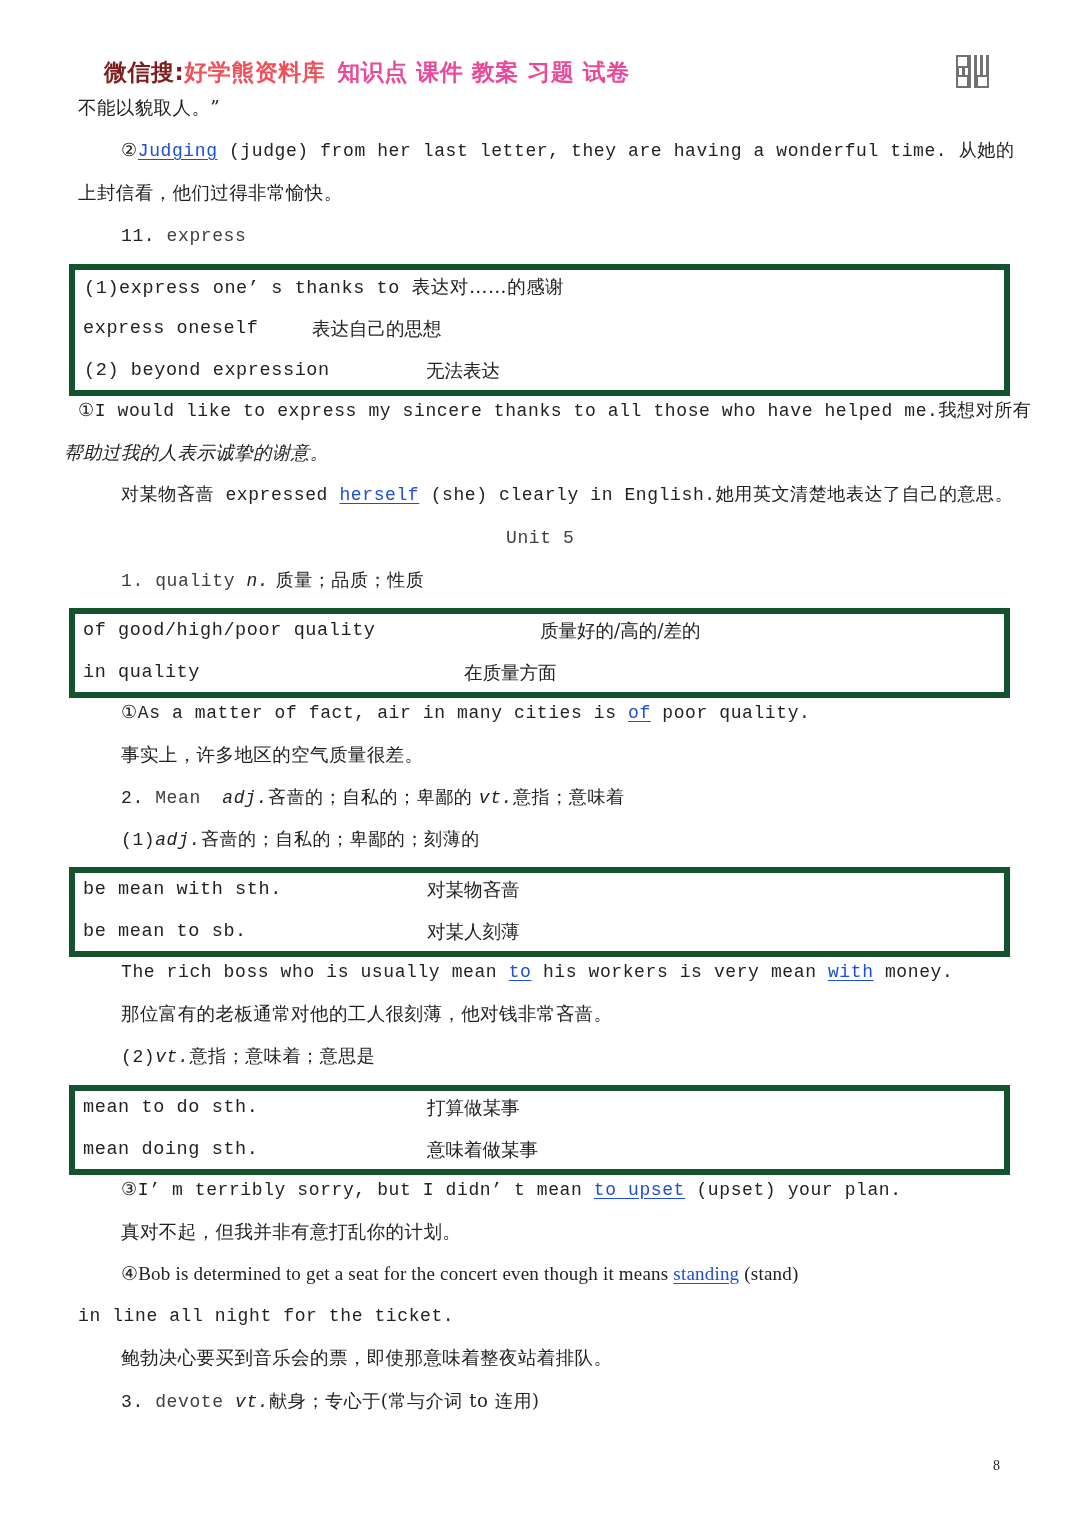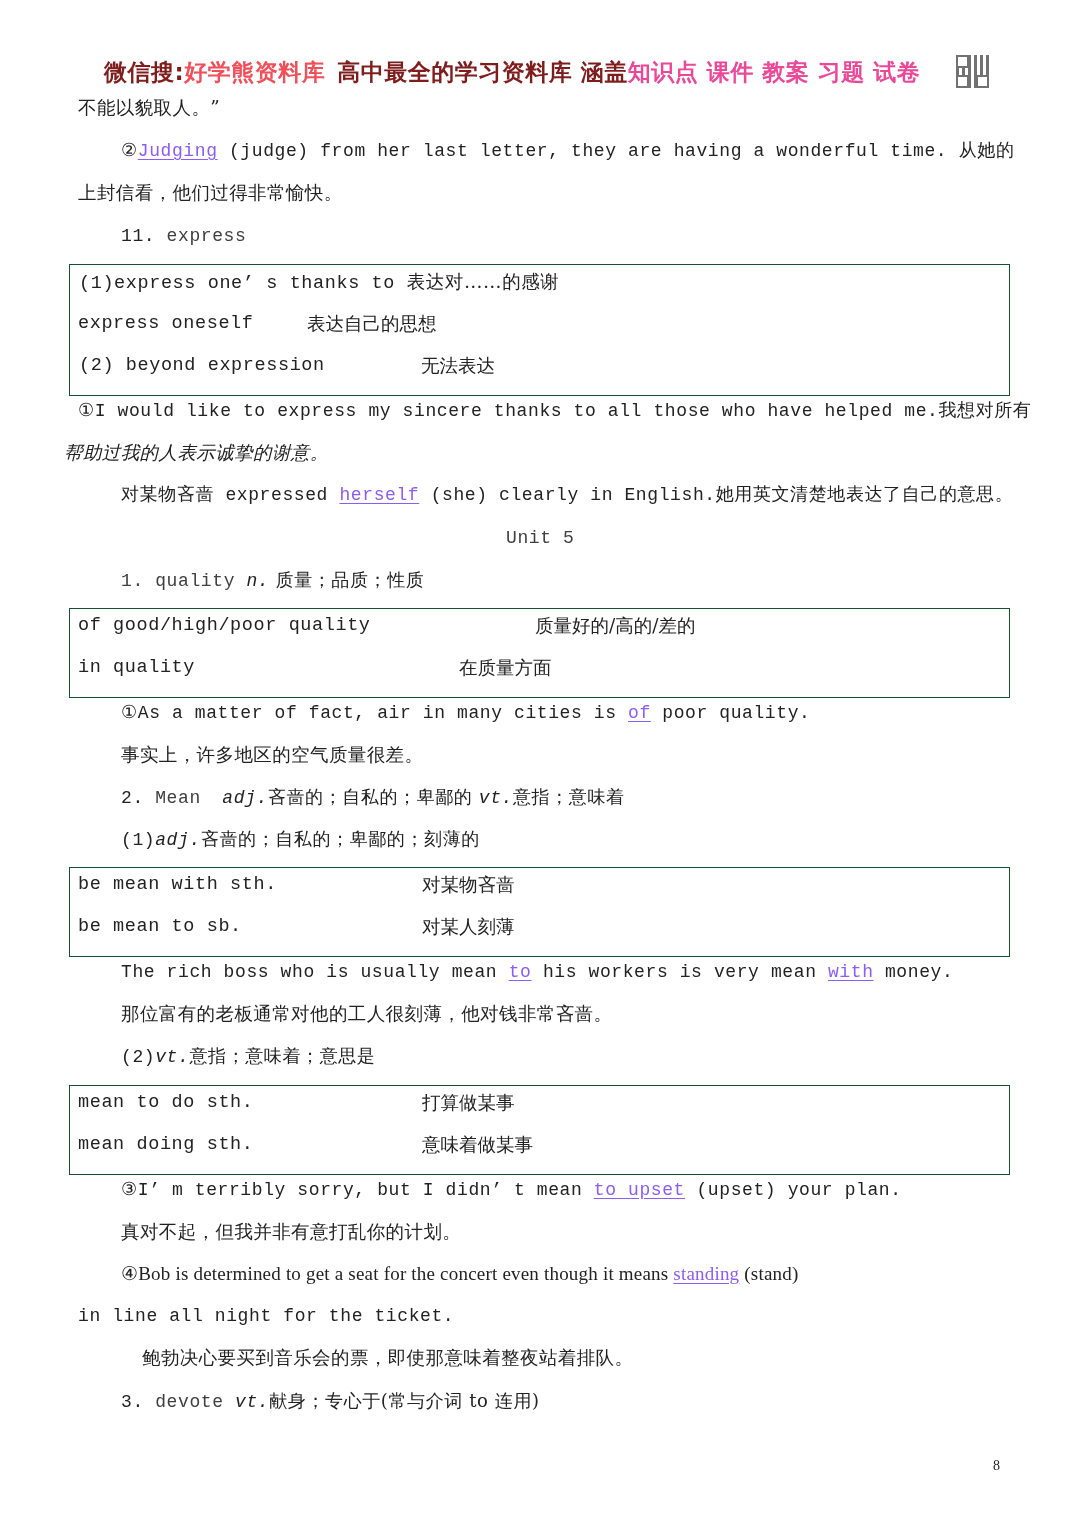--- a/index.html
+++ b/index.html
@@ -65,31 +65,31 @@
       line-height: 24px;
       letter-spacing: 0.4px;
     }
     .mono {
       font-family: "Liberation Mono", "DejaVu Sans Mono", monospace;
       font-size: 18px;
       letter-spacing: 0.6px;
     }
     .red-word { color: #404040; }
     .link {
-      color: #8b5cf6;
+      color: #1d4ed8;
       text-decoration: underline;
       text-underline-offset: 3px;
     }
     .ital { font-style: italic; }
 
     .box {
       position: absolute;
       left: 69px;
       width: 941px;
-      border: 1px solid #14532d;
+      border: 6px solid #14532d;
       box-sizing: border-box;
     }
     .box .row {
       position: absolute;
       white-space: nowrap;
       font-size: 18.5px;
       line-height: 24px;
     }
     .page-num {
       position: absolute;
@@ -99,21 +99,20 @@
       font-family: "Liberation Serif", serif;
     }
   </style>
 </head>
 <body>
 
 <div class="banner">
   <span class="black">微信搜:</span>
   <span class="red">好学熊资料库</span>
   <span class="gap"></span>
-  <span class="black">高中最全的学习资料库 涵盖</span>
   <span class="salmon">知识点 课件 教案 习题 试卷</span>
 </div>
 <div class="qr">
     <span class="c3"></span>
   </div>
 
 <div class="line" style="left:78px; top:96px;">不能以貌取人。”</div>
 
 <div class="line mono" style="left:121px; top:139px;">
   <span>②</span><span class="link">Judging</span><span> (judge) from her last letter, they are having a wonderful time.  从她的</span>
@@ -198,20 +197,20 @@
 
 <div class="line mono" style="left:121px; top:1178px;">
   <span>③I’ m terribly sorry, but I didn’ t mean </span><span class="link">to upset</span><span> (upset) your plan.</span>
 </div>
 <div class="line" style="left:121px; top:1220px;">真对不起，但我并非有意打乱你的计划。</div>
 
 <div class="line" style="left:121px; top:1262px; font-family:'Liberation Serif','DejaVu Serif',serif; font-size:19px; letter-spacing:0.2px;">
   <span>④Bob is determined to get a seat for the concert even though it means </span><span class="link">standing</span><span> (stand)</span>
 </div>
 <div class="line mono" style="left:78px; top:1304px;">in line all night for the ticket.</div>
-<div class="line" style="left:121px; top:1346px;margin-left:21px;">鲍勃决心要买到音乐会的票，即使那意味着整夜站着排队。</div>
+<div class="line" style="left:121px; top:1346px;">鲍勃决心要买到音乐会的票，即使那意味着整夜站着排队。</div>
 
 <div class="line mono" style="left:121px; top:1389px;">
   <span>3.  </span><span class="red-word">devote</span>
   <span class="ital">vt.</span><span style="font-family:'DejaVu Serif',serif;">献身；专心于(常与介词 to 连用)</span>
 </div>
 
 <div class="page-num">8</div>
 
 </body></html>

